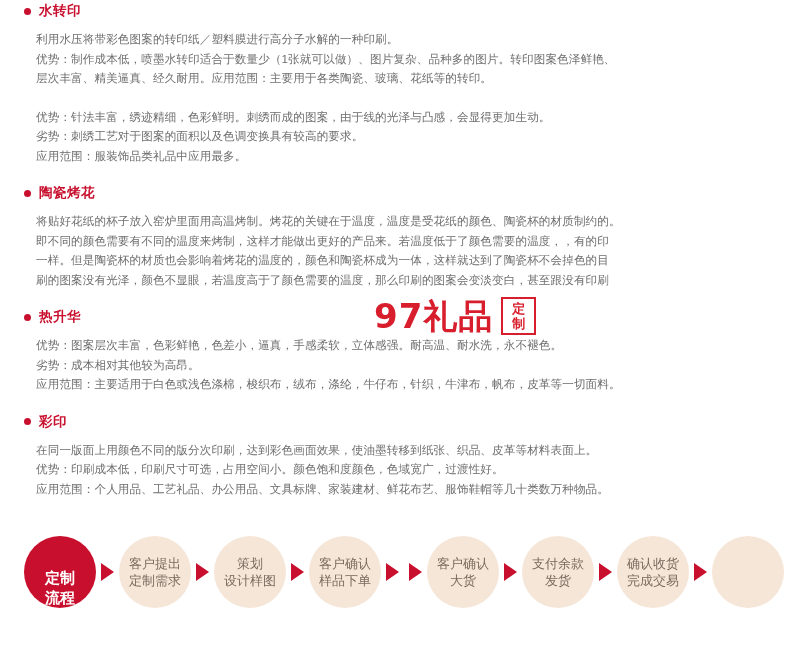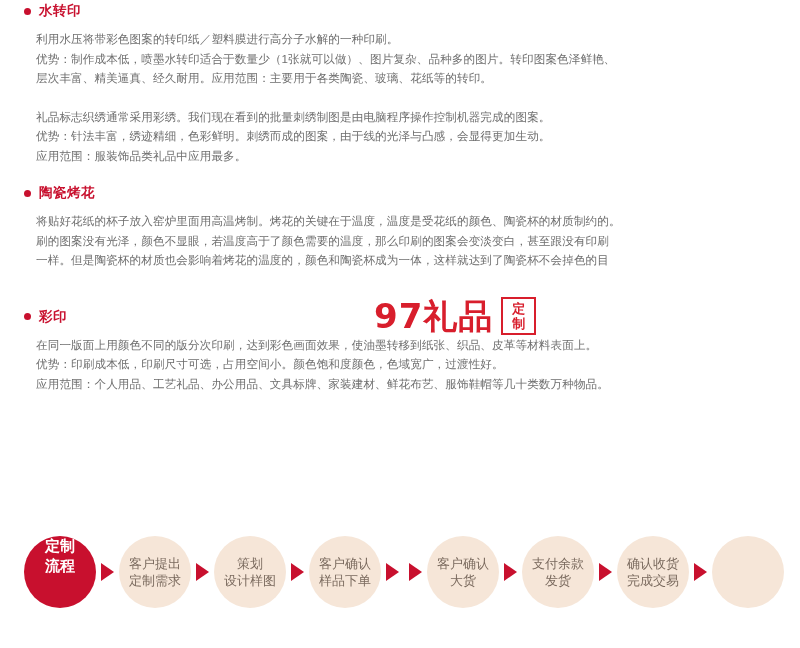--- a/index.html
+++ b/index.html
@@ -99,21 +99,21 @@
   }
   .flow-badge {
     width: 72px;
     height: 72px;
     border-radius: 50%;
     background: #c8102e;
     color: #ffffff;
     display: flex;
     flex-direction: column;
     align-items: center;
-    justify-content: flex-start;
+    justify-content: flex-end;
     font-size: 15px;
     font-weight: bold;
     line-height: 20px;
     flex: none;
   }
   .flow-arrow {
     width: 0;
     height: 0;
     border-top: 9px solid transparent;
     border-bottom: 9px solid transparent;
@@ -152,42 +152,54 @@
       <p>利用水压将带彩色图案的转印纸／塑料膜进行高分子水解的一种印刷。</p>
       <p>优势：制作成本低，喷墨水转印适合于数量少（1张就可以做）、图片复杂、品种多的图片。转印图案色泽鲜艳、</p>
       <p>层次丰富、精美逼真、经久耐用。应用范围：主要用于各类陶瓷、玻璃、花纸等的转印。</p>
     </div>
   </div>
 
   <div class="sec-gap"></div>
 
   <div class="section">
     <div class="body-text">
-      <p>礼品标志织绣通常采用彩绣。我们现在看到的批量刺绣制图是由电脑程序操作控制机器完成的图案。</p>
       <p>优势：针法丰富，绣迹精细，色彩鲜明。刺绣而成的图案，由于线的光泽与凸感，会显得更加生动。</p>
+      <p>劣势：刺绣工艺对于图案的面积以及色调变换具有较高的要求。</p>
       <p>应用范围：服装饰品类礼品中应用最多。</p>
     </div>
   </div>
 
   <div class="sec-gap"></div>
 
   <div class="section">
     <div class="sec-head">
       <span class="bullet-dot"></span>
       <span class="sec-title">陶瓷烤花</span>
     </div>
     <div class="body-text">
       <p>将贴好花纸的杯子放入窑炉里面用高温烤制。烤花的关键在于温度，温度是受花纸的颜色、陶瓷杯的材质制约的。</p>
+      <p>即不同的颜色需要有不同的温度来烤制，这样才能做出更好的产品来。若温度低于了颜色需要的温度，，有的印</p>
+      <p>一样。但是陶瓷杯的材质也会影响着烤花的温度的，颜色和陶瓷杯成为一体，这样就达到了陶瓷杯不会掉色的目</p>
       <p>刷的图案没有光泽，颜色不显眼，若温度高于了颜色需要的温度，那么印刷的图案会变淡变白，甚至跟没有印刷</p>
-      <p>一样。但是陶瓷杯的材质也会影响着烤花的温度的，颜色和陶瓷杯成为一体，这样就达到了陶瓷杯不会掉色的目</p>
-    </div>
-  </div>
-
-  <div class="sec-gap"></div>
-
+    </div>
+  </div>
+
+  <div class="sec-gap"></div>
+
+  <div class="section">
+    <div class="sec-head">
+      <span class="bullet-dot"></span>
+      <span class="sec-title">热升华</span>
+    </div>
+    <div class="body-text">
+      <p>优势：图案层次丰富，色彩鲜艳，色差小，逼真，手感柔软，立体感强。耐高温、耐水洗，永不褪色。</p>
+      <p>劣势：成本相对其他较为高昂。</p>
+      <p>应用范围：主要适用于白色或浅色涤棉，梭织布，绒布，涤纶，牛仔布，针织，牛津布，帆布，皮革等一切面料。</p>
+    </div>
+  </div>
 
   <div class="sec-gap"></div>
 
   <div class="section">
     <div class="sec-head">
       <span class="bullet-dot"></span>
       <span class="sec-title">彩印</span>
     </div>
     <div class="body-text">
       <p>在同一版面上用颜色不同的版分次印刷，达到彩色画面效果，使油墨转移到纸张、织品、皮革等材料表面上。</p>

